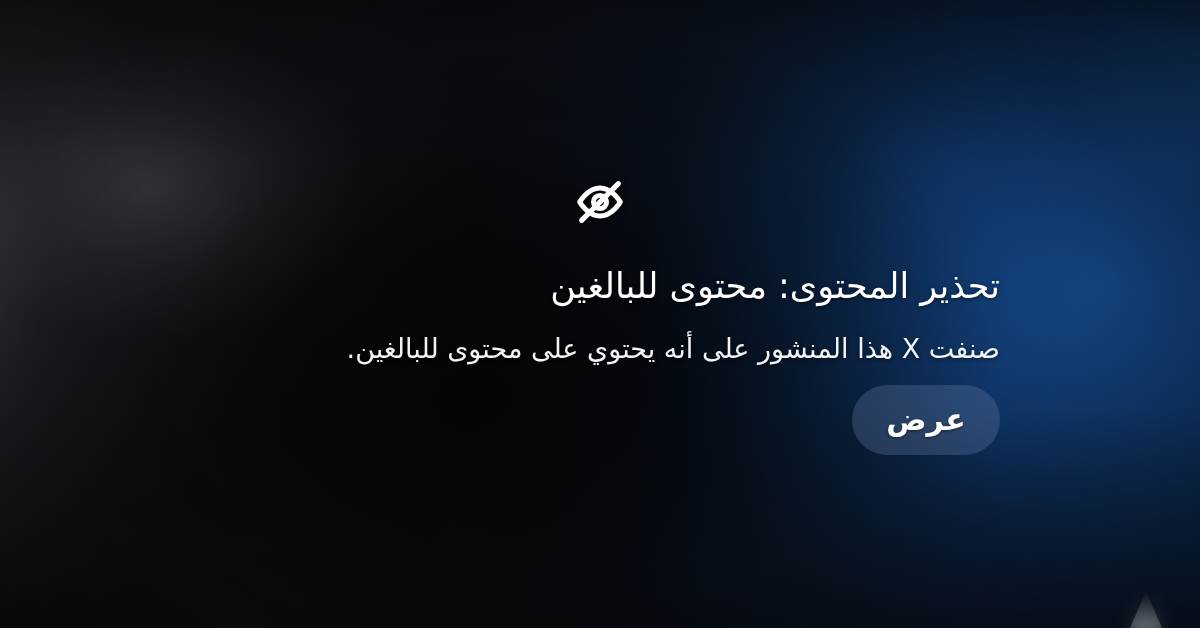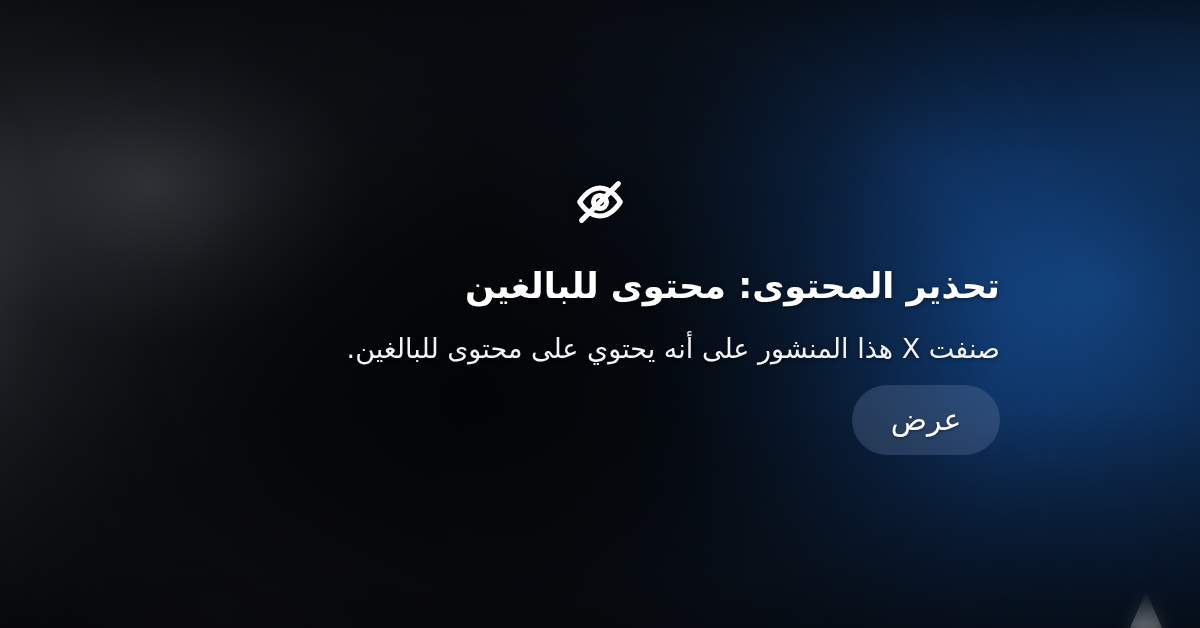--- a/index.html
+++ b/index.html
@@ -174,21 +174,21 @@
   }
   .eye-off-icon svg { display:block; width:58px; height:58px; }
 
   .warning-title {
     width:100%;
     text-align:right;
     padding-left:0;
     padding-right:0;
     font-size:35px;
     line-height:1.22;
-    font-weight:700;
+    font-weight:400;
     color:#ffffff;
     letter-spacing:0;
     text-shadow:0 1px 4px rgba(0,0,0,0.50);
     margin-bottom:22px;
   }
 
   .warning-body {
     width:100%;
     text-align:right;
     font-size:27px;
@@ -208,21 +208,21 @@
   .view-button {
     min-width:148px;
     height:70px;
     padding:0 34px;
     border:none;
     border-radius:999px;
     background:rgba(124,148,184,0.26);
     color:#ffffff;
     font-family:"DejaVu Sans", "Liberation Sans", sans-serif;
     font-size:30px;
-    font-weight:400;
+    font-weight:700;
     line-height:1;
     display:inline-flex;
     align-items:center;
     justify-content:center;
     cursor:pointer;
     text-shadow:0 1px 3px rgba(0,0,0,0.45);
     backdrop-filter:blur(6px);
   }
 </style>
 </head>

